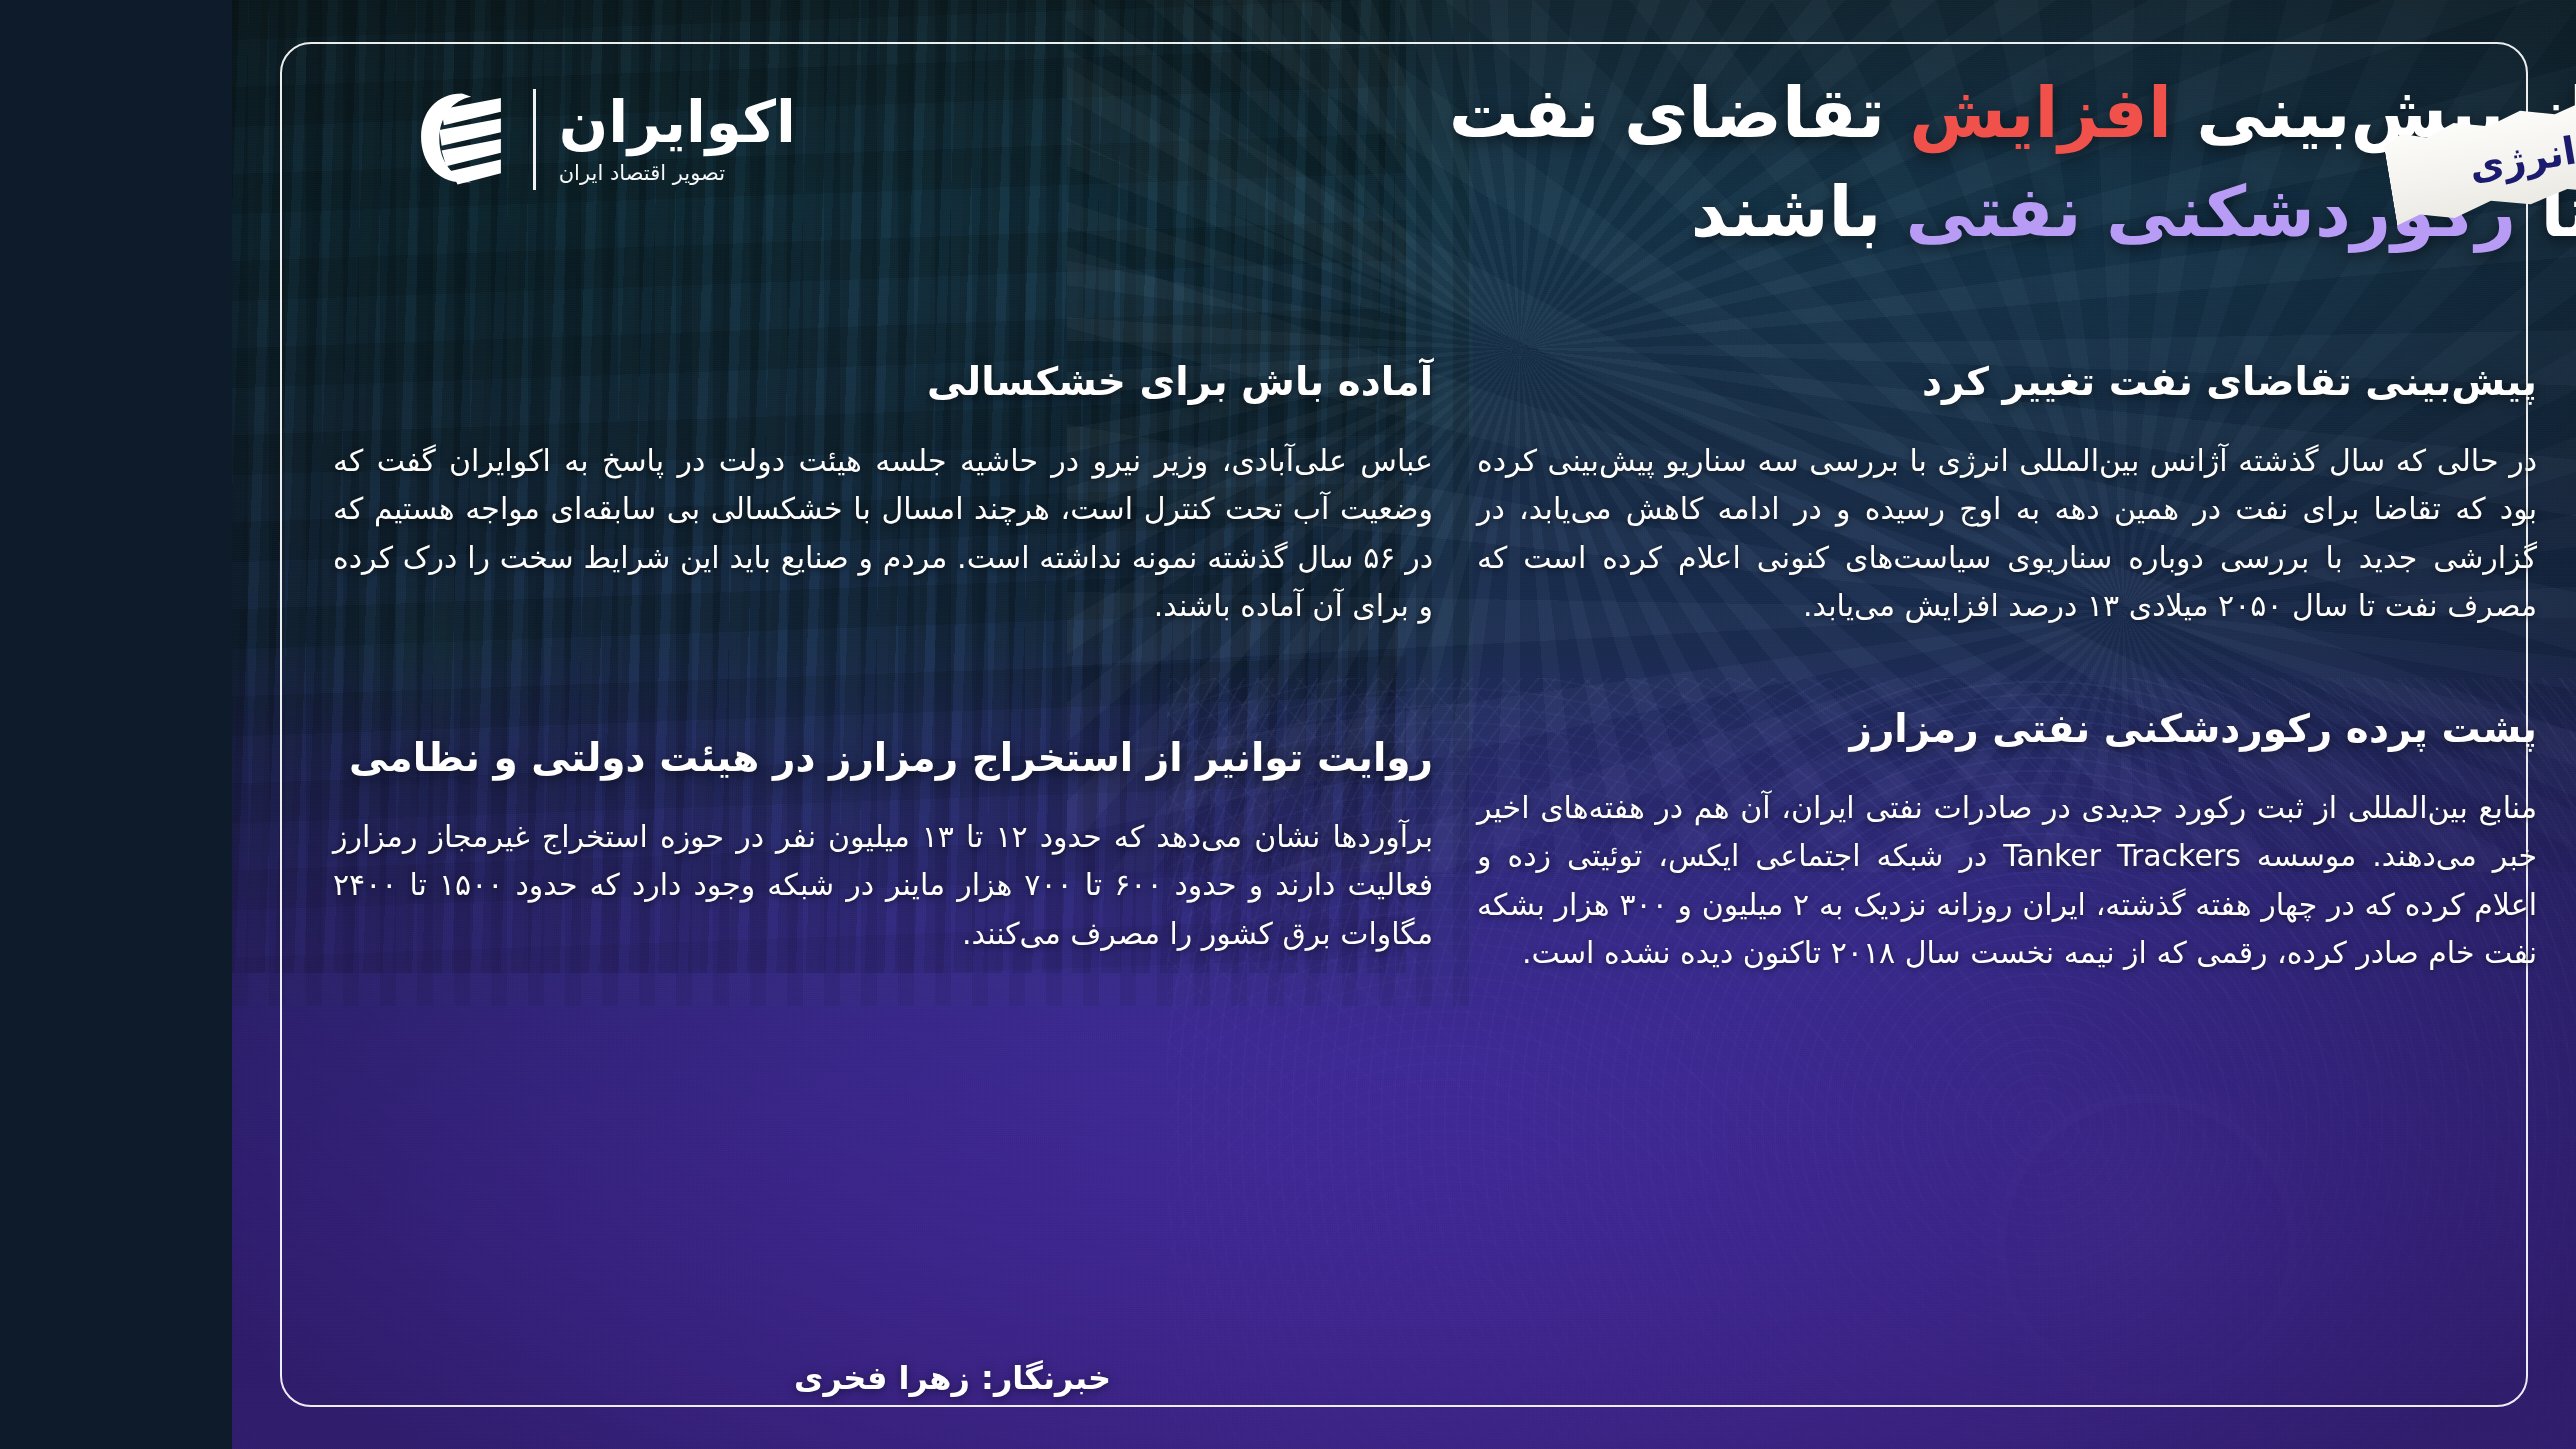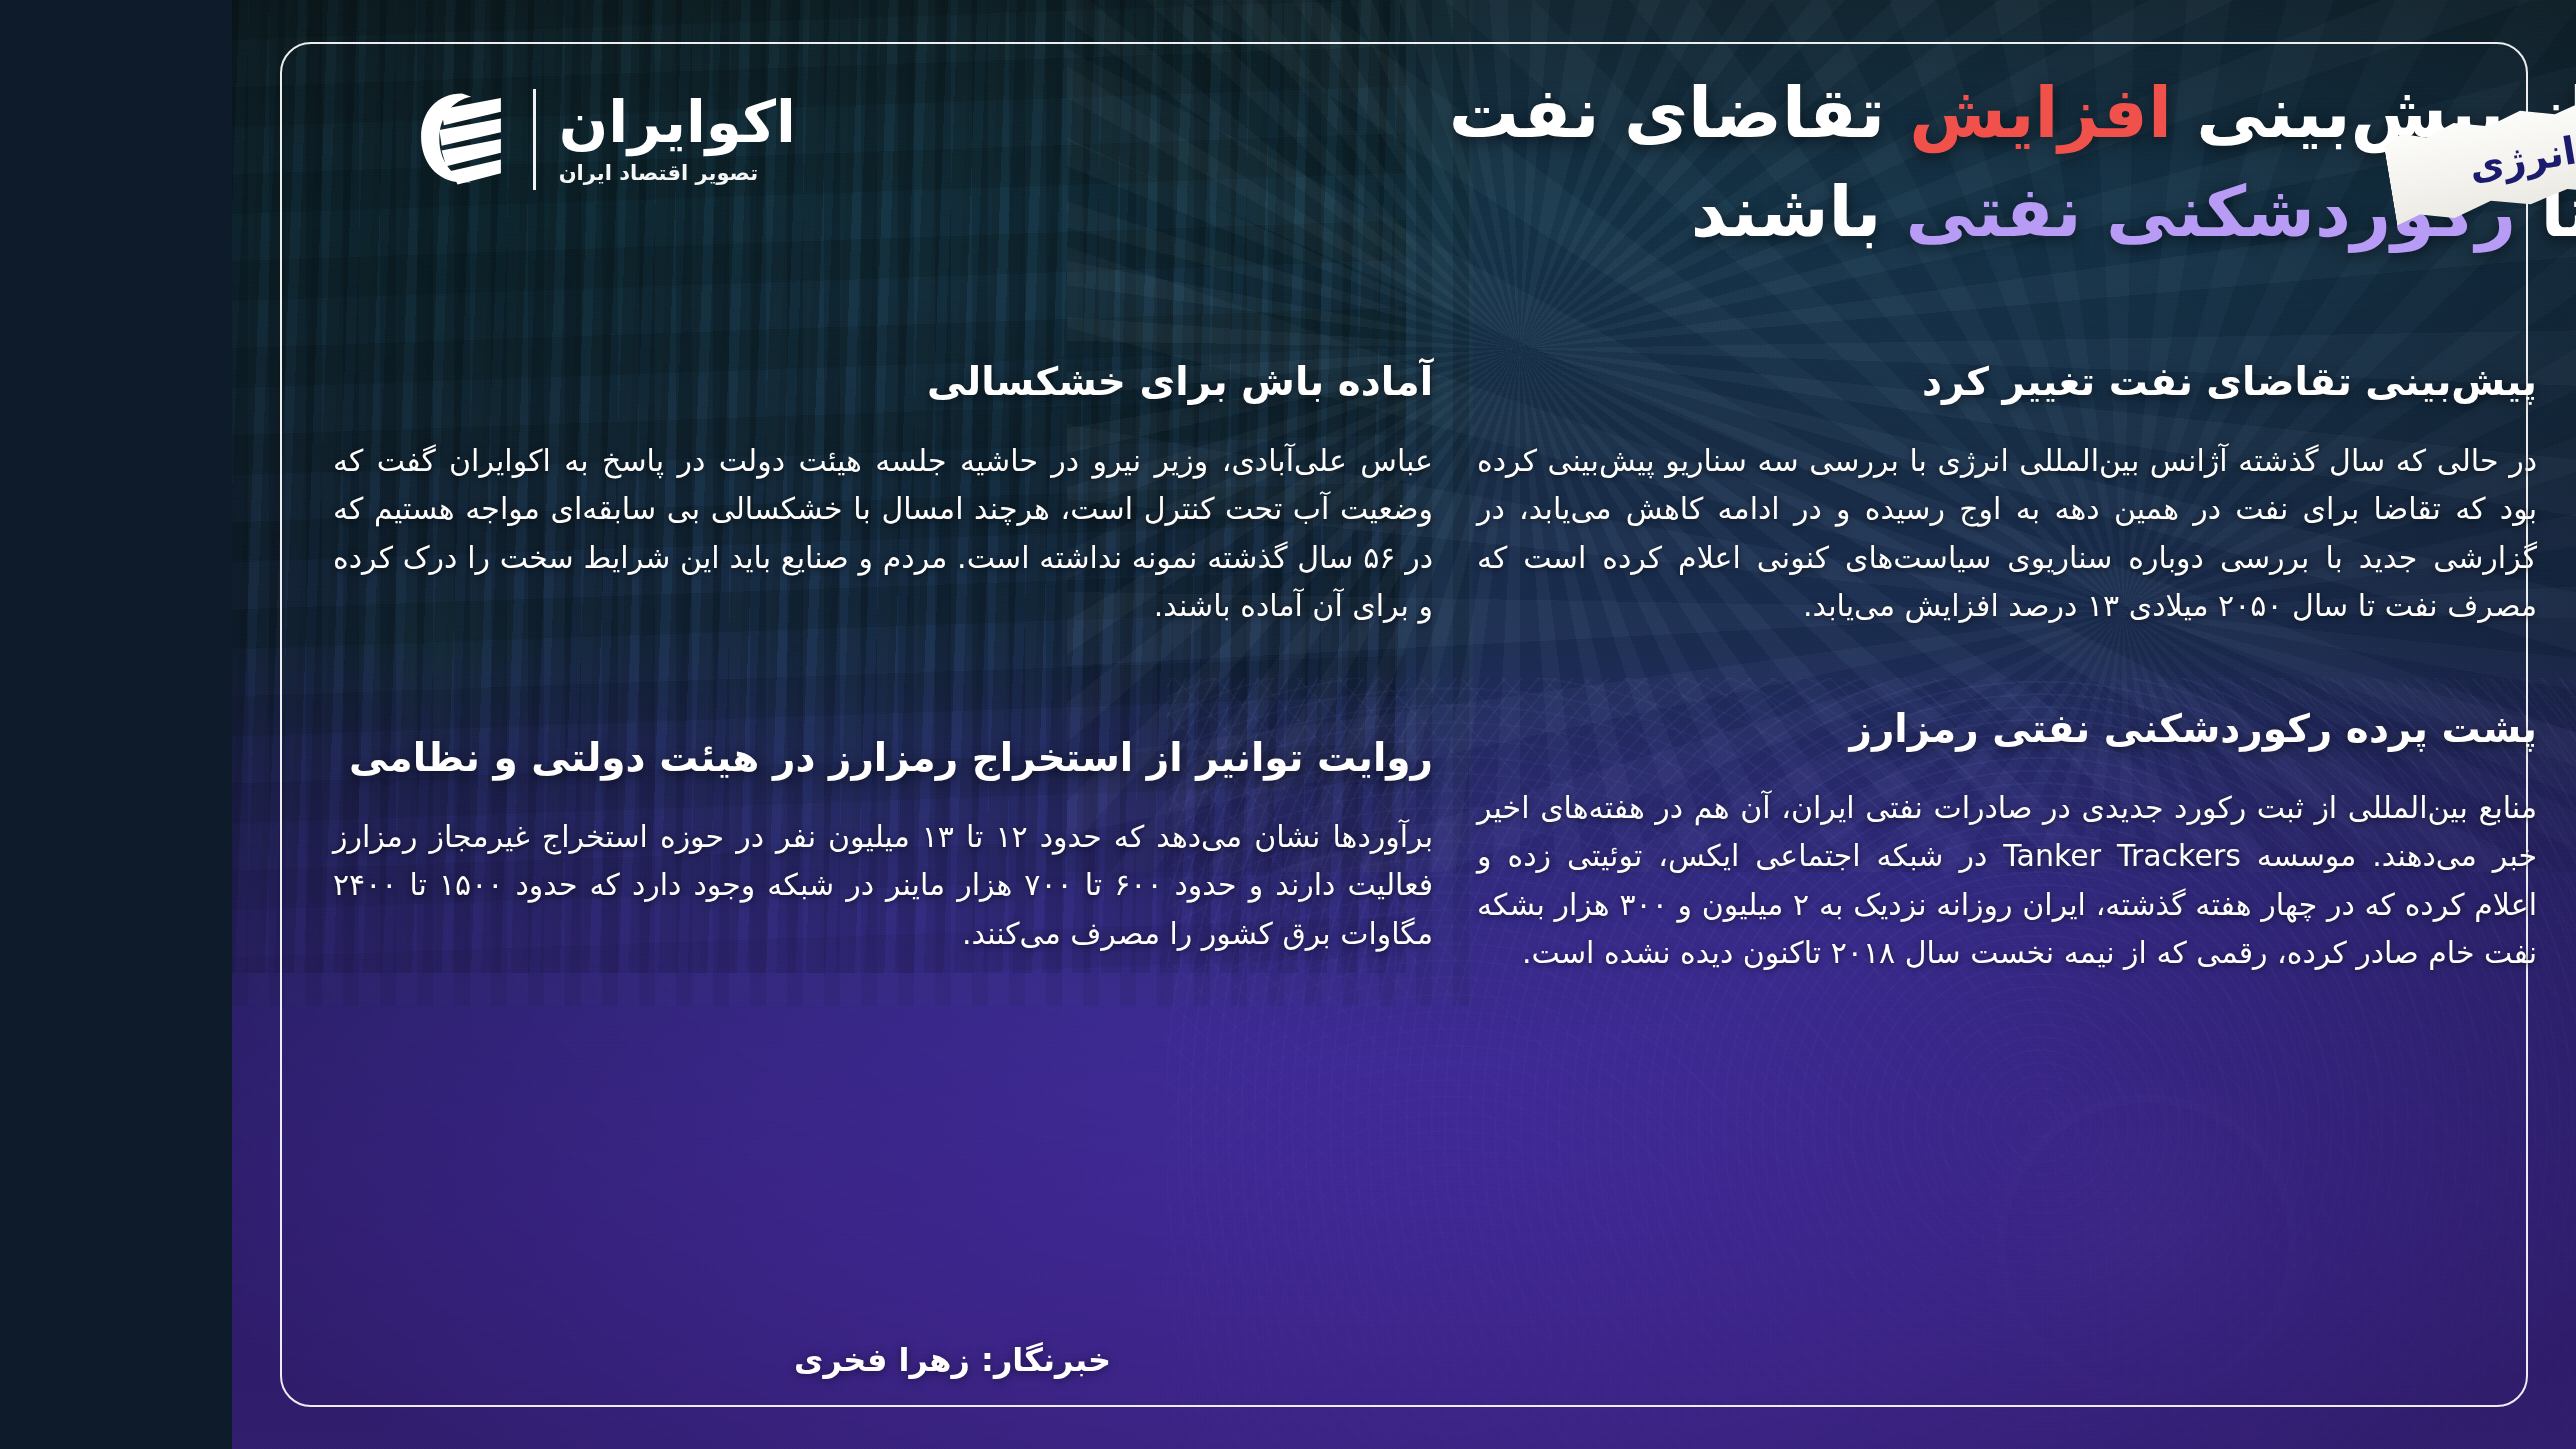--- a/index.html
+++ b/index.html
@@ -109,21 +109,21 @@
     display:flex; align-items:center; gap:19px;
     direction:rtl;
   }
   .logo-mark { width:114px; height:114px; position:relative; flex:0 0 auto; }
   .logo-text { display:flex; flex-direction:column; align-items:flex-end; }
   .logo-name {
     color:#fff; font-size:58px; font-weight:700; line-height:1.02;
     letter-spacing:-0.7px; white-space:nowrap;
   }
   .logo-tag {
-    color:#fff; font-size:21px; font-weight:700; margin-top:9.4px;
+    color:#fff; font-size:21px; font-weight:400; margin-top:9.4px;
     white-space:nowrap; opacity:.96;
   }
   .logo-divider {
     width:2.7px; height:101px; background:#fff; margin:0 4px; flex:0 0 auto;
     opacity:.95;
   }
 
   .headline {
     position:absolute; right:215px; top:64px; width:1690px;
     text-align:right; direction:rtl;
@@ -188,21 +188,21 @@
   .col-left  { width:1060px; }
   .col-right { width:1100px; }
 
   .col-left .article:first-child  { margin-bottom:72px; }
   .col-right .article:first-child { margin-bottom:101px; }
 
   
   .footer {
     position:absolute; left:74px; bottom:52px;
     width:805px; height:74px;
-    display:flex; align-items:center; direction:rtl;
+    display:flex; align-items:flex-end; direction:rtl;
   }
   .byline {
     color:#ffffff; font-size:32px; font-weight:600;
     white-space:nowrap; direction:rtl;
     text-shadow:0 1.3px 8px rgba(0,0,0,.5);
     background:transparent;
     padding-left:17.4px;
     position:relative; z-index:3;
   }
 </style>

